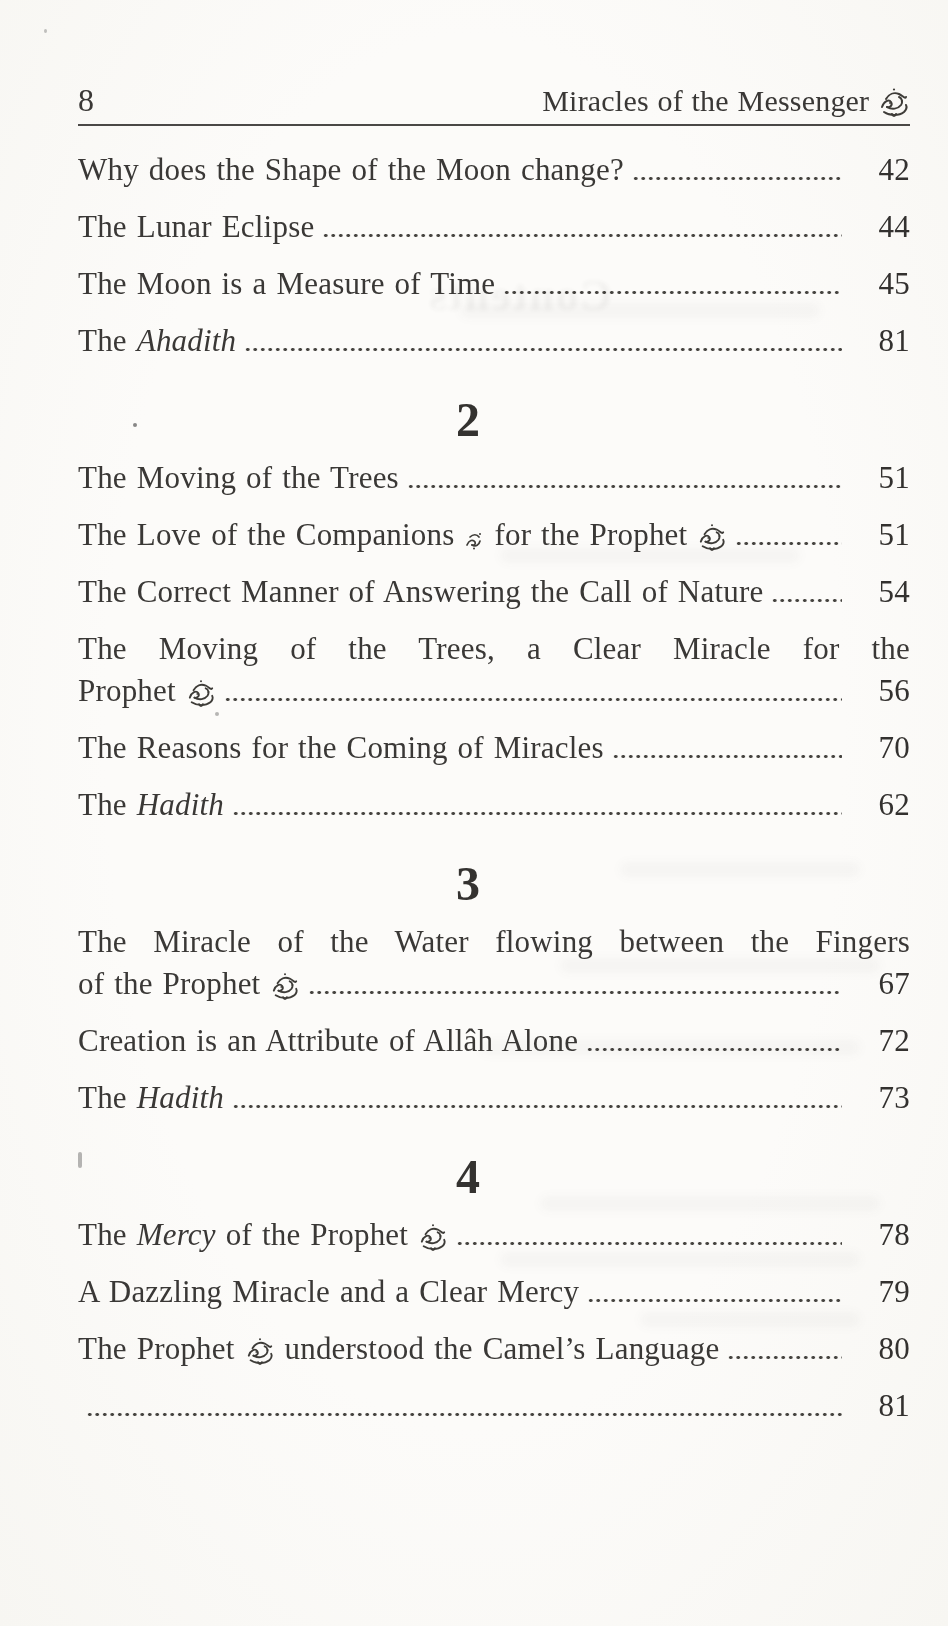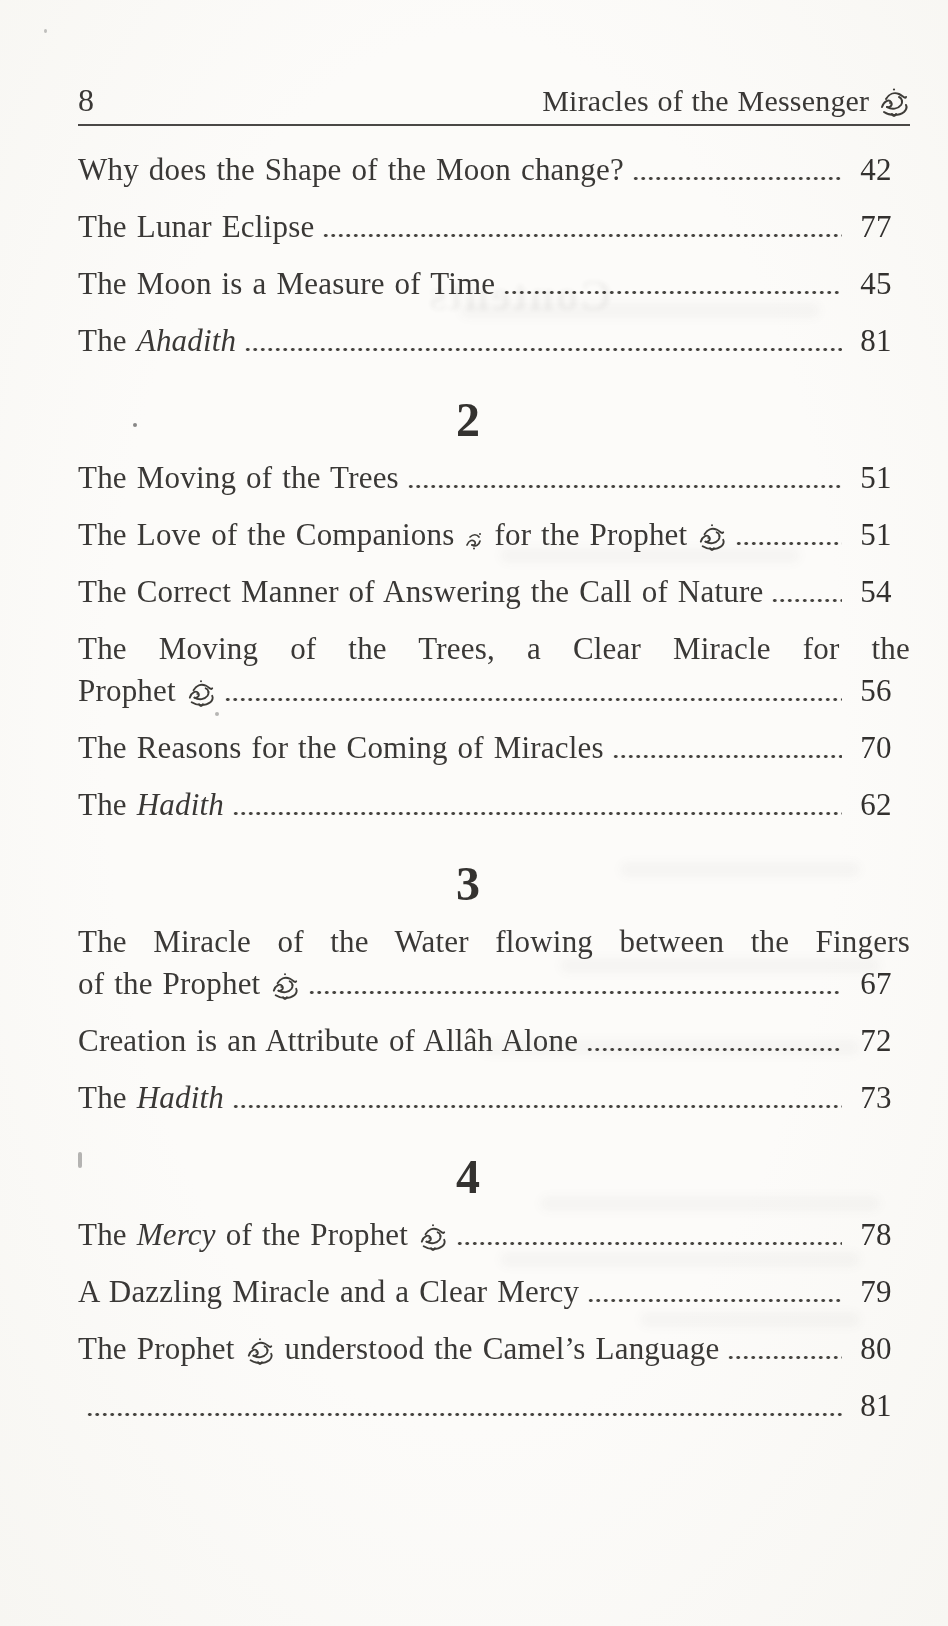--- a/index.html
+++ b/index.html
@@ -25,21 +25,21 @@
   .entry{margin-bottom:21px;font-size:31px;line-height:36px;letter-spacing:.2px;word-spacing:2px;}
   .entry .row{display:flex;}
   .title{flex:0 1 auto;font-family:Liberation Serif, serif;}
   .leader{
     flex:1 1 auto;min-width:18px;margin-left:8px;
     background-image:radial-gradient(circle,#45433f 1.5px,rgba(0,0,0,0) 1.9px);
     background-size:7.5px 7px;
     background-repeat:repeat-x;
     background-position:left bottom 6px;
   }
-  .pg{flex:0 0 68px;text-align:center;color:#33312f;}
+  .pg{flex:0 0 68px;text-align:right;color:#33312f;}
   .line1{text-align:justify;text-align-last:justify;}
   .entry.two .row{margin-top:6px;}
   .chapter{
     text-align:center;font-weight:bold;color:#343230;
     font-size:48px;line-height:54px;
     margin:34px 0 13px;
     transform:translateX(-26px);
   }
   em{font-style:italic;}
   
@@ -110,21 +110,21 @@
         <div class="row">
           <span class="title">Why does the Shape of the Moon change?</span>
           <span class="leader"></span>
           <span class="pg">42</span>
         </div>
       </div>
       <div class="entry">
         <div class="row">
           <span class="title">The Lunar Eclipse</span>
           <span class="leader"></span>
-          <span class="pg">77</span>
+          <span class="pg">44</span>
         </div>
       </div>
       <div class="entry">
         <div class="row">
           <span class="title">The Moon is a Measure of Time</span>
           <span class="leader"></span>
           <span class="pg">45</span>
         </div>
       </div>
       <div class="entry">

